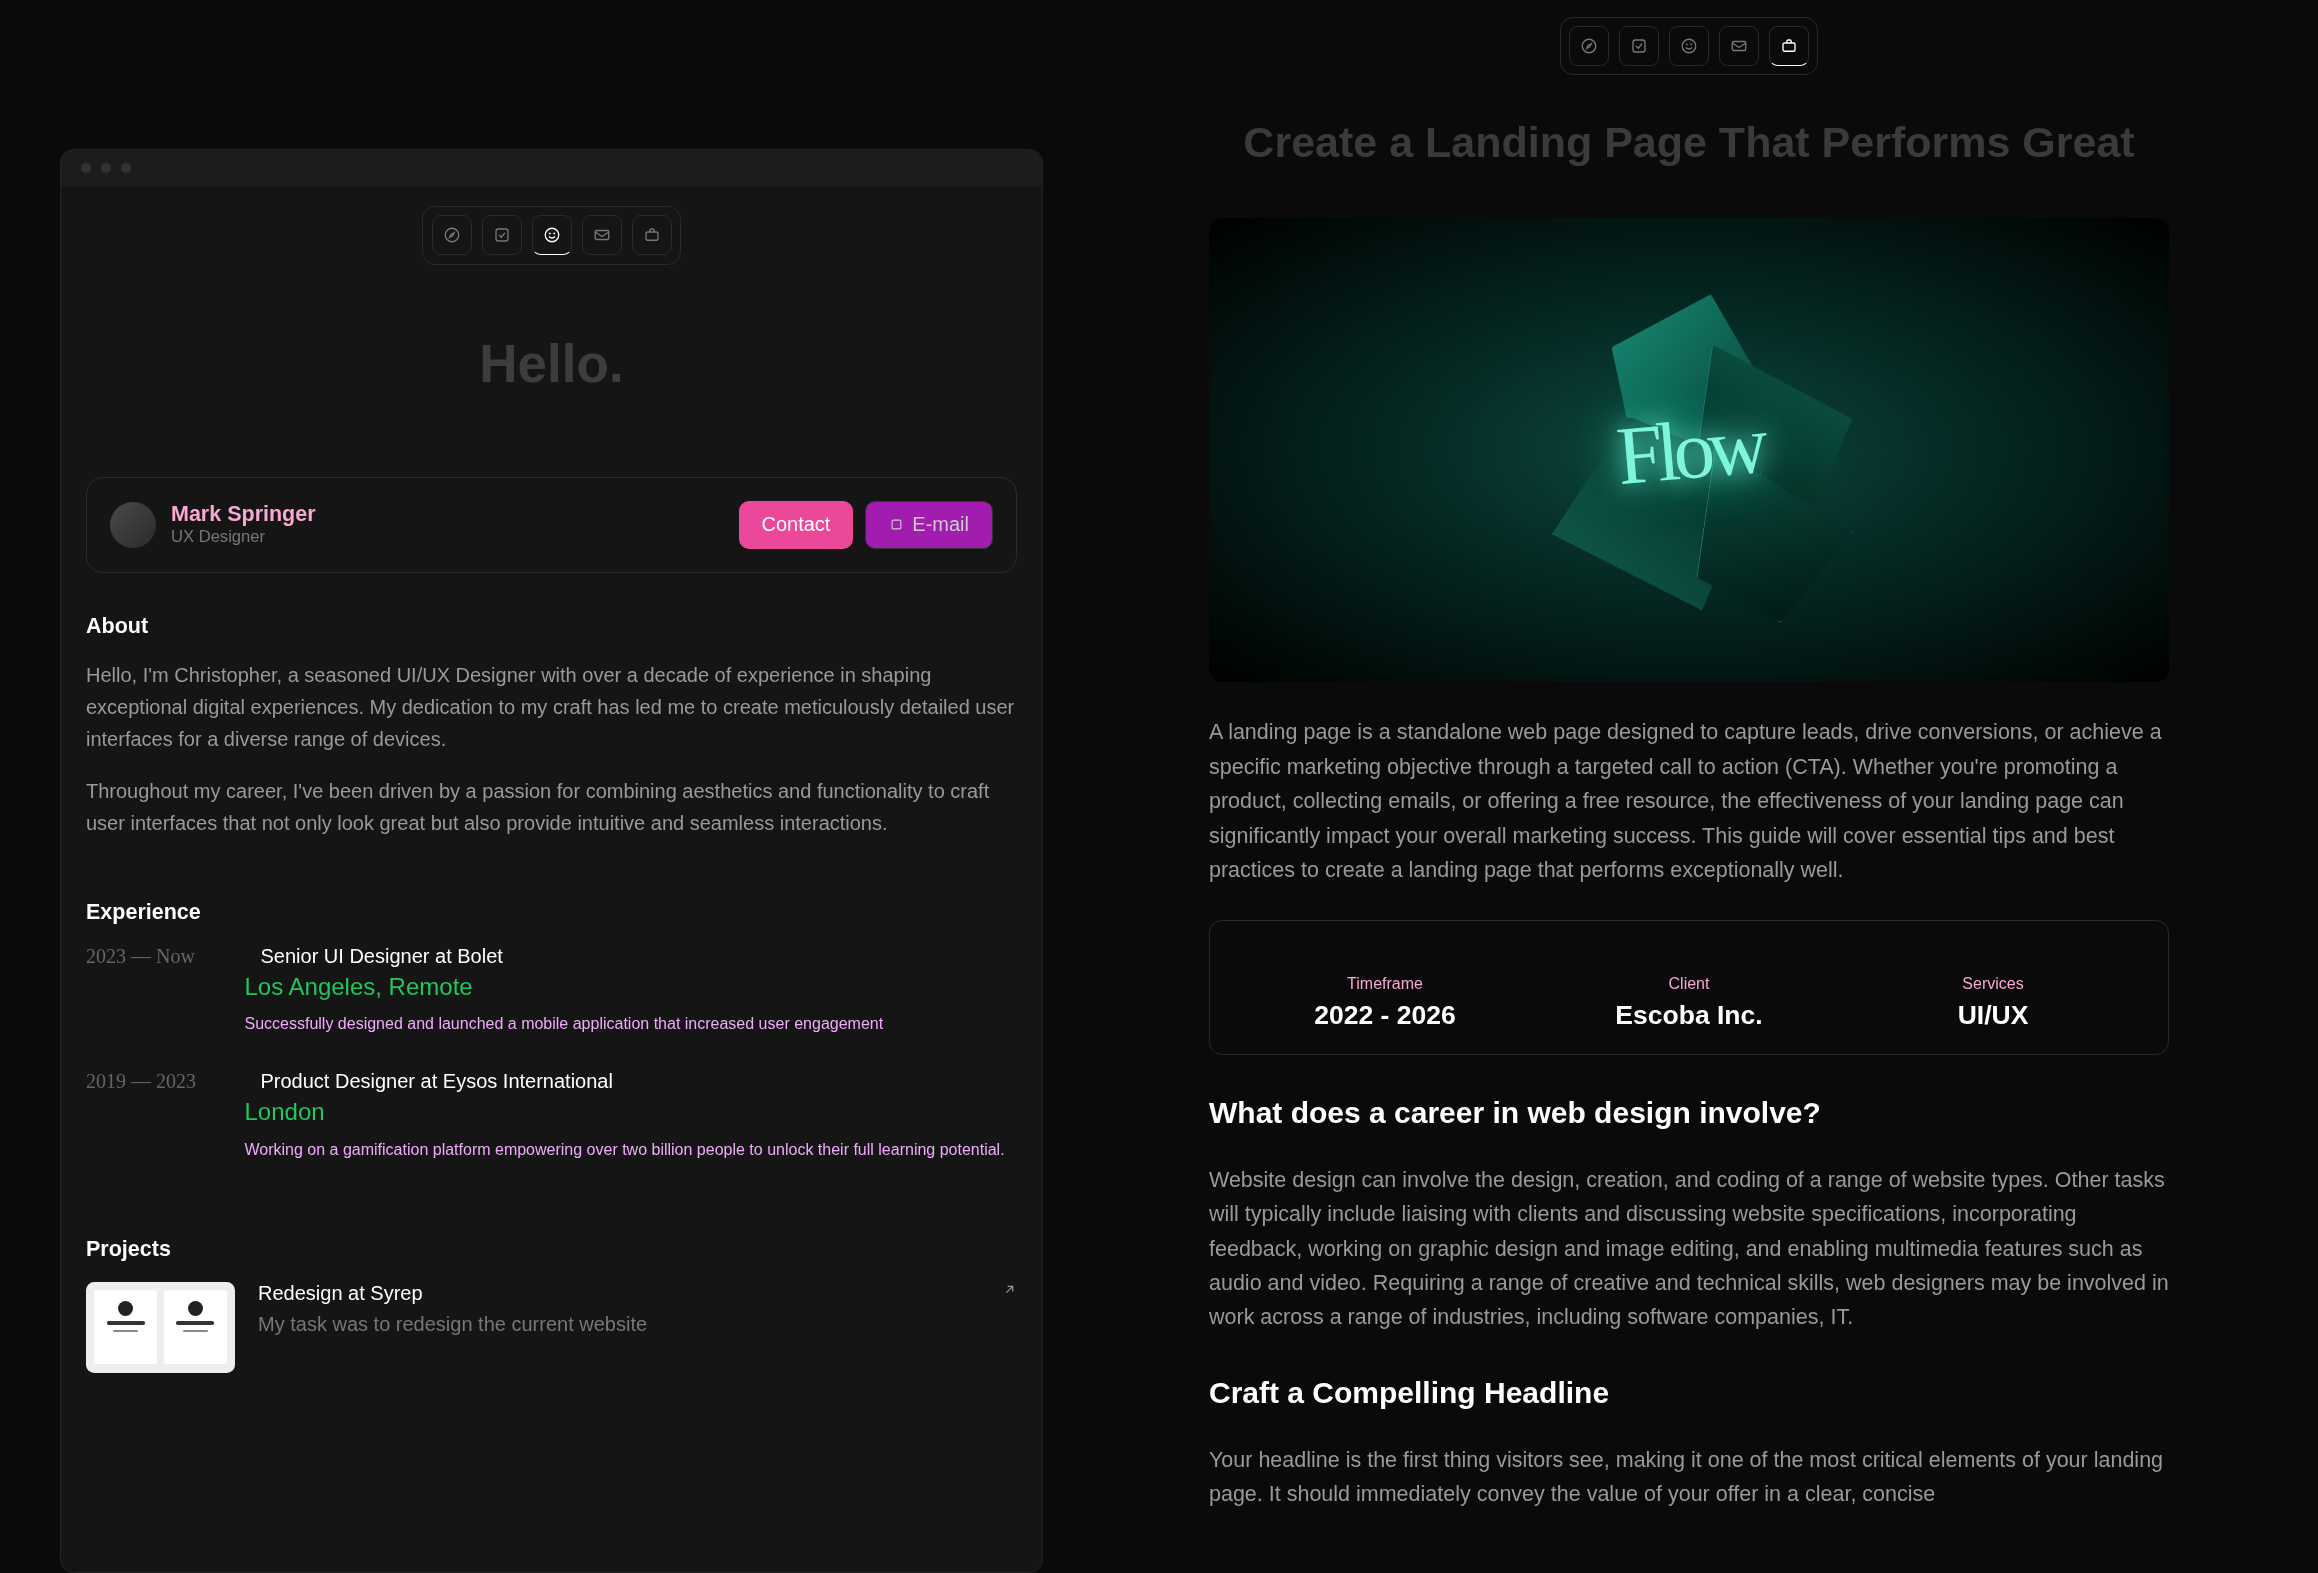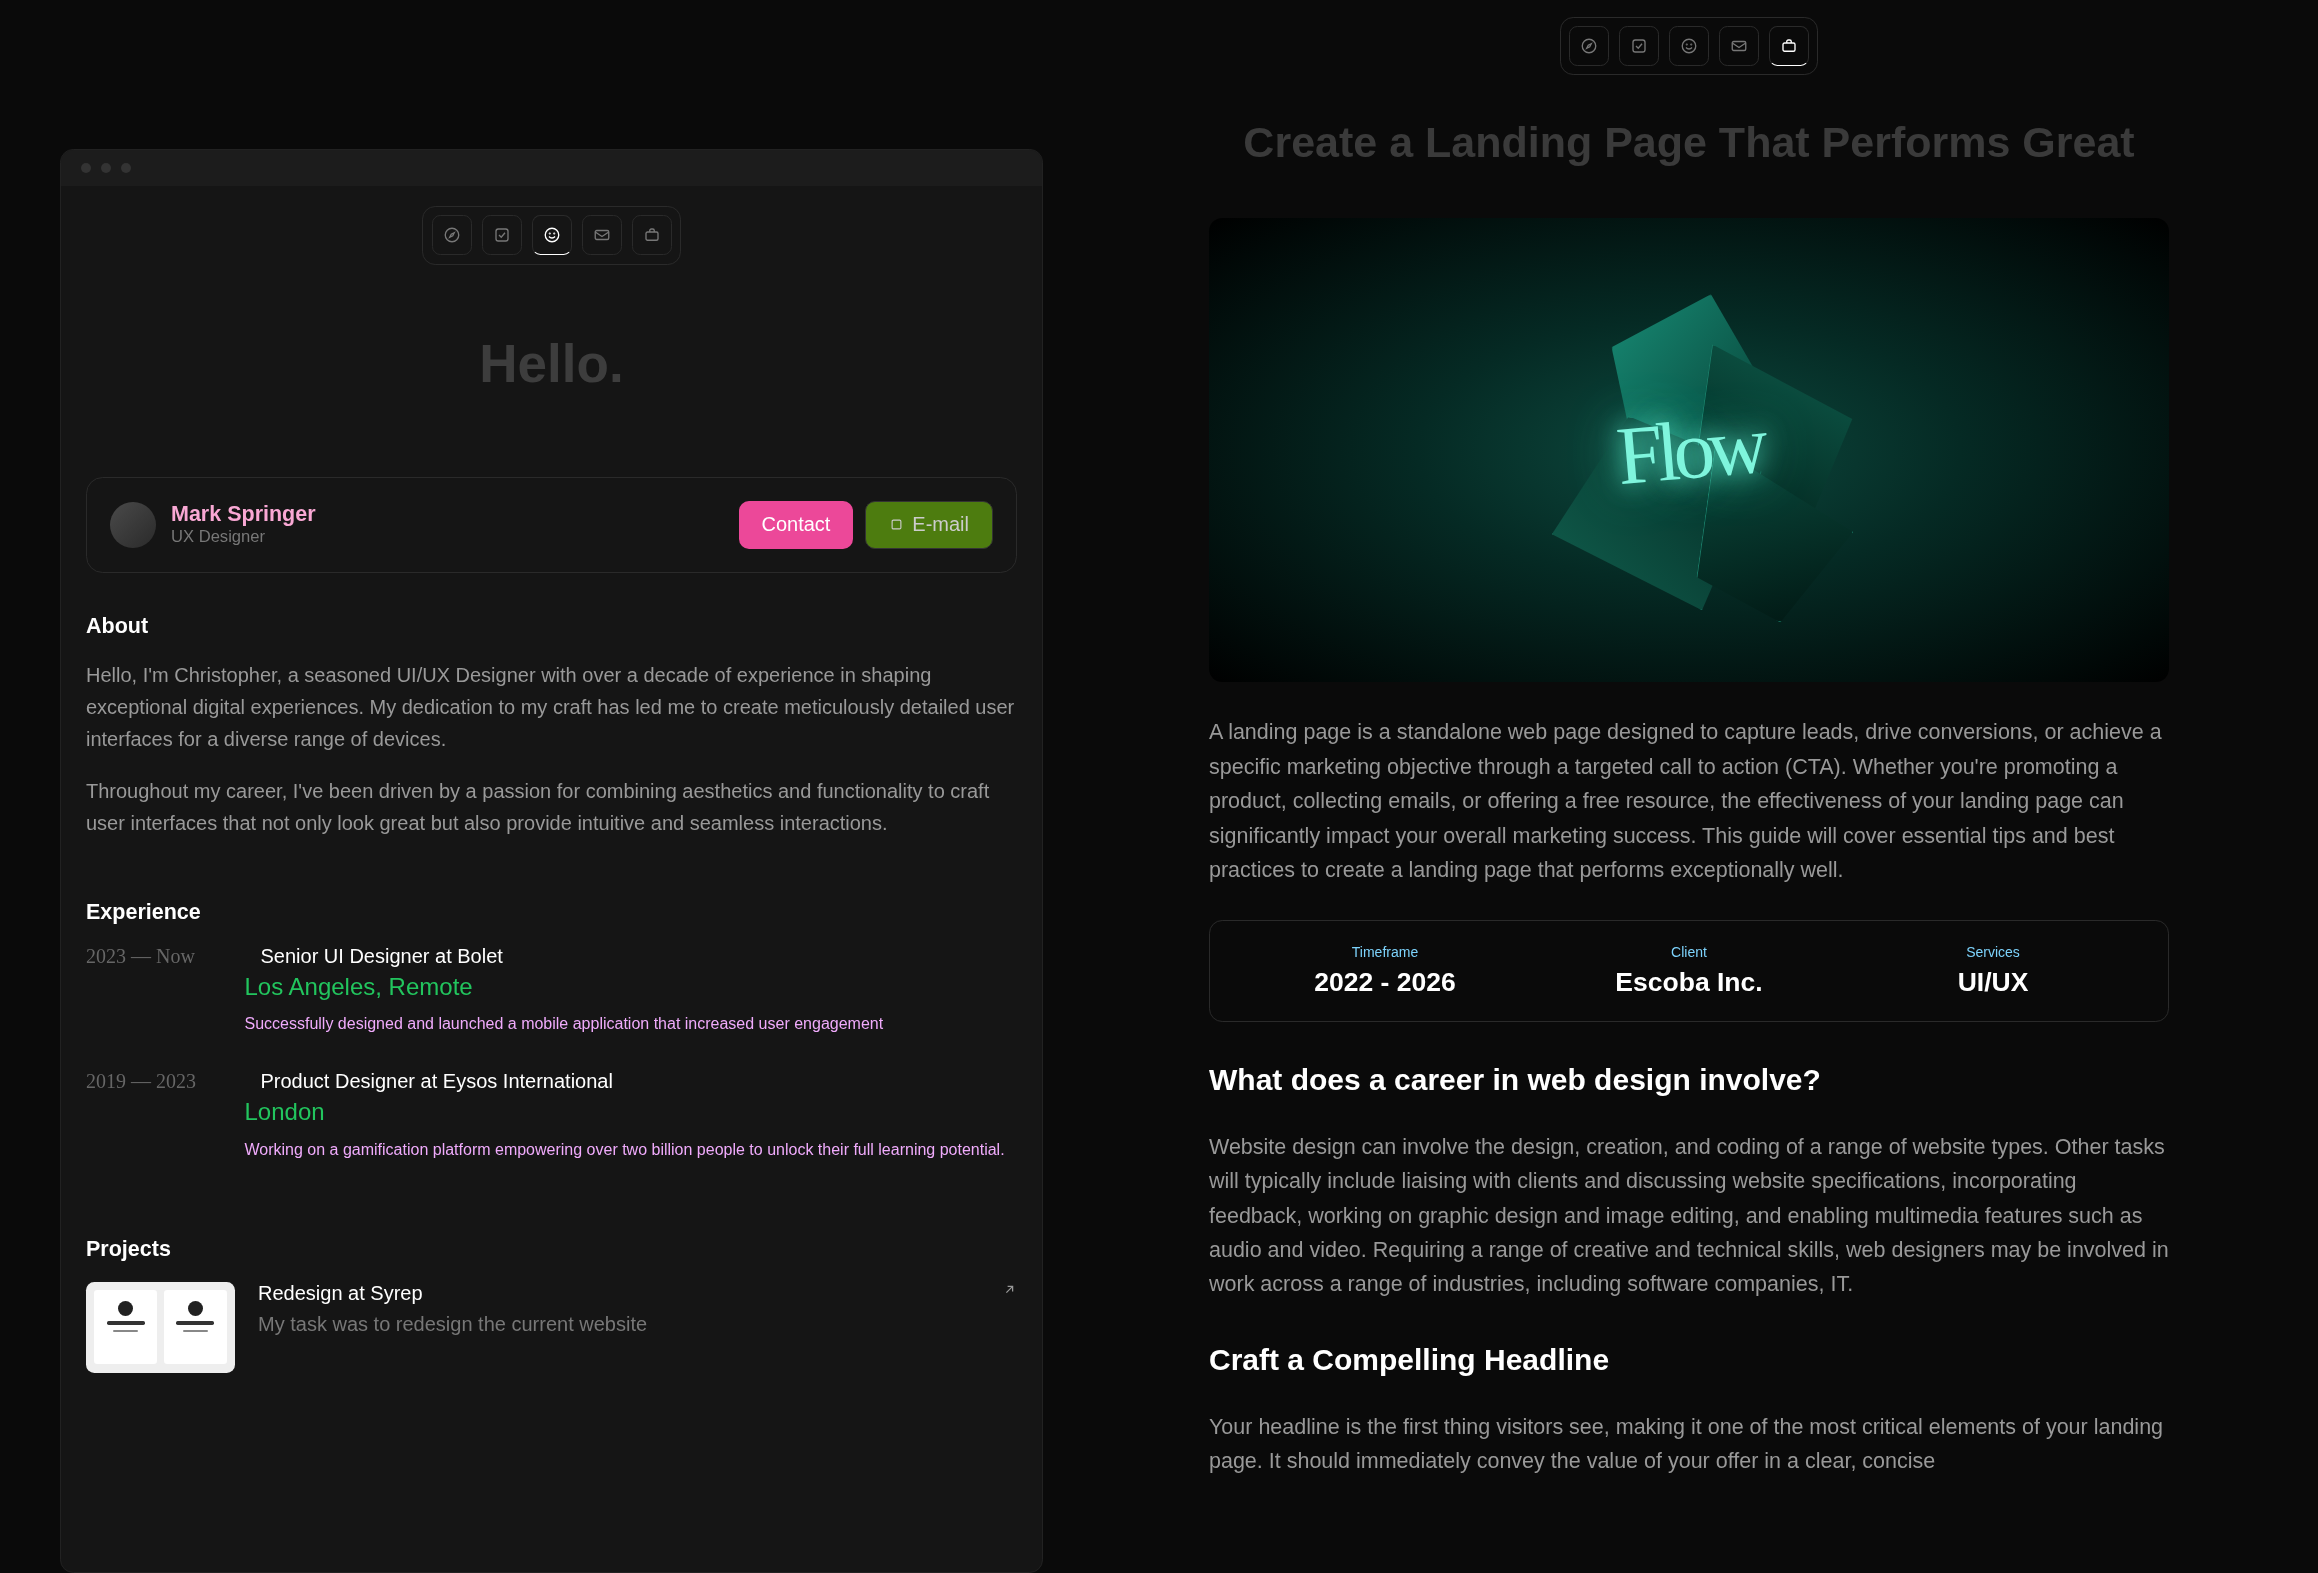--- a/index.html
+++ b/index.html
@@ -94,21 +94,21 @@
   border-radius: 10px;
   font-size: 20px;
   font-weight: 500;
   border: none;
   cursor: pointer;
   display: flex;
   align-items: center;
   gap: 8.3px;
 }
 .btn-primary { background: #ec4899; color: #fff; }
-.btn-secondary { background: #4d7c0f; color: #ccc; border: 0.8px solid #333; justify-content: space-between; }
+.btn-secondary { background: #a21caf; color: #ccc; border: 0.8px solid #333; justify-content: space-between; }
 .btn-secondary svg { width: 15px; height: 15px; stroke: #ccc; fill: none; stroke-width: 1.8; }
 .section {
   padding: 41px 25px 0 25px;
 }
 .section-title {
   font-size: 21.5px;
   font-weight: 600;
   color: #fff;
   margin-bottom: 20px;
 }
@@ -219,21 +219,21 @@
   color: #999;
   margin: 33px 0;
 }
 .meta-card {
   border: 0.8px solid #2a2a2a;
   border-radius: 13.2px;
   padding: 23px;
   display: flex;
 }
 .meta-col { flex: 1; text-align: center; }
-.meta-label { font-size: 14px; color: #7dd3fc; margin-bottom: 6.6px; }
+.meta-label { font-size: 16px; color: #f9a8d4; margin-bottom: 6.6px; margin-top: 31px; }
 .meta-value { font-size: 26.5px; font-weight: 600; color: #fff; }
 .article-h2 {
   font-size: 30px;
   font-weight: 700;
   color: #fff;
   margin: 41px 0 16.6px 0;
 }
 .right-content { padding: 0 50px; }
 </style>
 </head>

